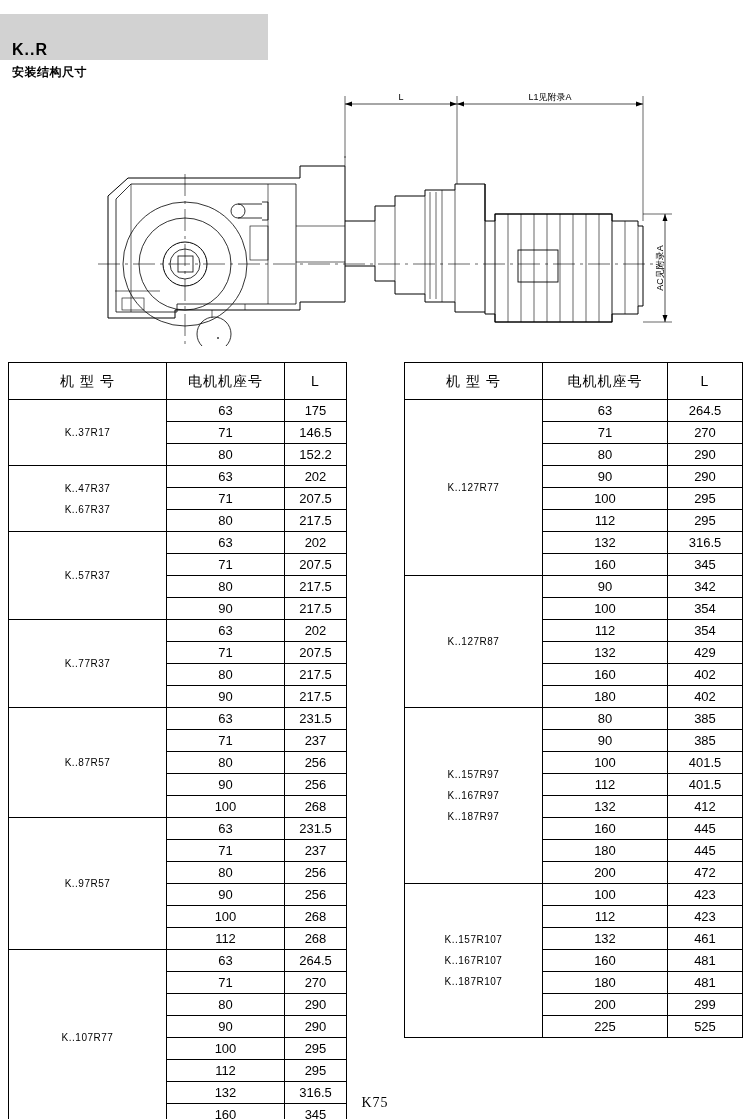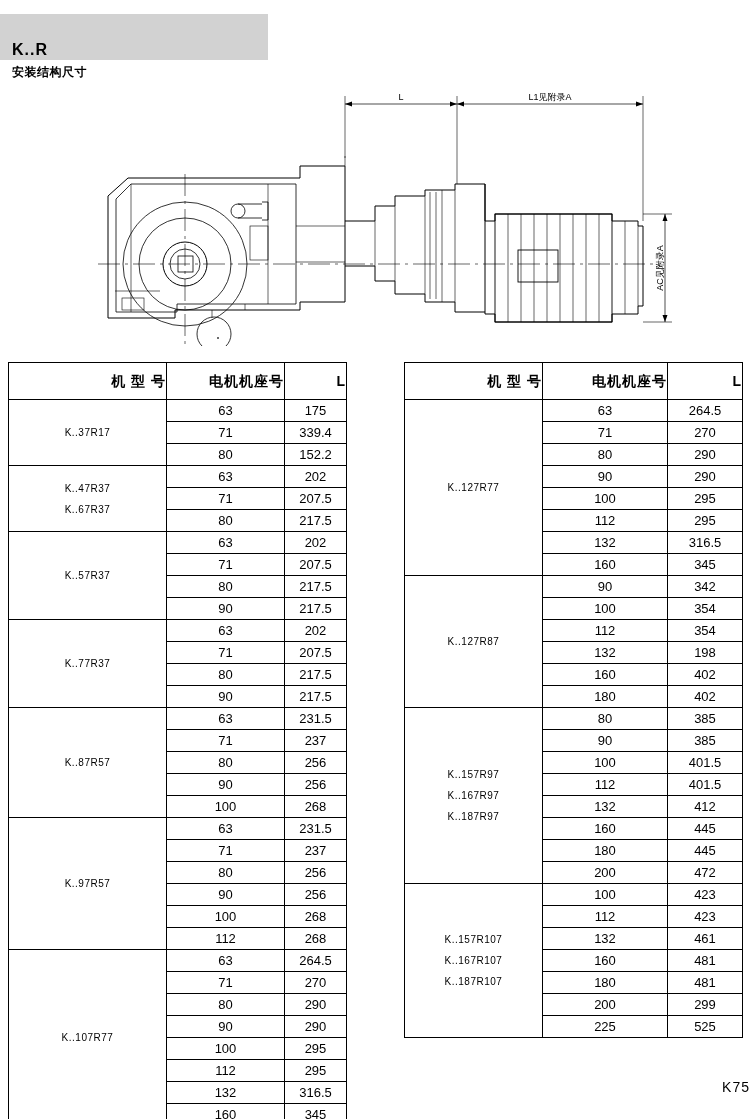--- a/index.html
+++ b/index.html
@@ -70,24 +70,23 @@
     vertical-align: middle;
     padding: 0;
     height: 21px;
     line-height: 21px;
     font-weight: normal;
     background: #fff;
   }
   table.dim thead th {
     height: 36px;
     line-height: 36px;
-    font-weight: bold;
+    font-weight: normal;
     font-size: 14px;
     letter-spacing: 1px;
-    text-align: right;
   }
   td.model {
     font-weight: bold;
     font-size: 10px;
     letter-spacing: 0.5px;
     line-height: 17px;
   }
   td.model .ml { display: block; }
 
   .left-table {
@@ -106,24 +105,25 @@
 
   .col-model-r { width: 138px; }
   .col-frame-r { width: 125px; }
   .col-l-r     { width: 75px; }
 
   
   .page-no {
     position: absolute;
     left: 0;
     right: 0;
-    bottom: 24px;
-    text-align: right;
+    bottom: 8px;
+    text-align: center;
     font-size: 14px;
     letter-spacing: 1px;
+    font-family: Liberation Serif, serif;
   }
 </style>
 </head>
 <body>
 
 <div class="header-band"></div>
 <div class="header-line1">安装结构尺寸</div>
 <div class="header-line2">K..R</div>
 
 <div class="drawing">
@@ -236,21 +236,21 @@
     <tbody>
         <tr>
           <td class="model" rowspan="3">
             <span class="ml">K..37R17</span>
           </td>
           <td>63</td>
           <td>175</td>
         </tr>
         <tr>
           <td>71</td>
-          <td>339.4</td>
+          <td>146.5</td>
         </tr>
         <tr>
           <td>80</td>
           <td>152.2</td>
         </tr>
         <tr>
           <td class="model" rowspan="3">
             <span class="ml">K..47R37</span>
             <span class="ml">K..67R37</span>
           </td>
@@ -450,21 +450,21 @@
         <tr>
           <td>100</td>
           <td>354</td>
         </tr>
         <tr>
           <td>112</td>
           <td>354</td>
         </tr>
         <tr>
           <td>132</td>
-          <td>198</td>
+          <td>429</td>
         </tr>
         <tr>
           <td>160</td>
           <td>402</td>
         </tr>
         <tr>
           <td>180</td>
           <td>402</td>
         </tr>
         <tr>

